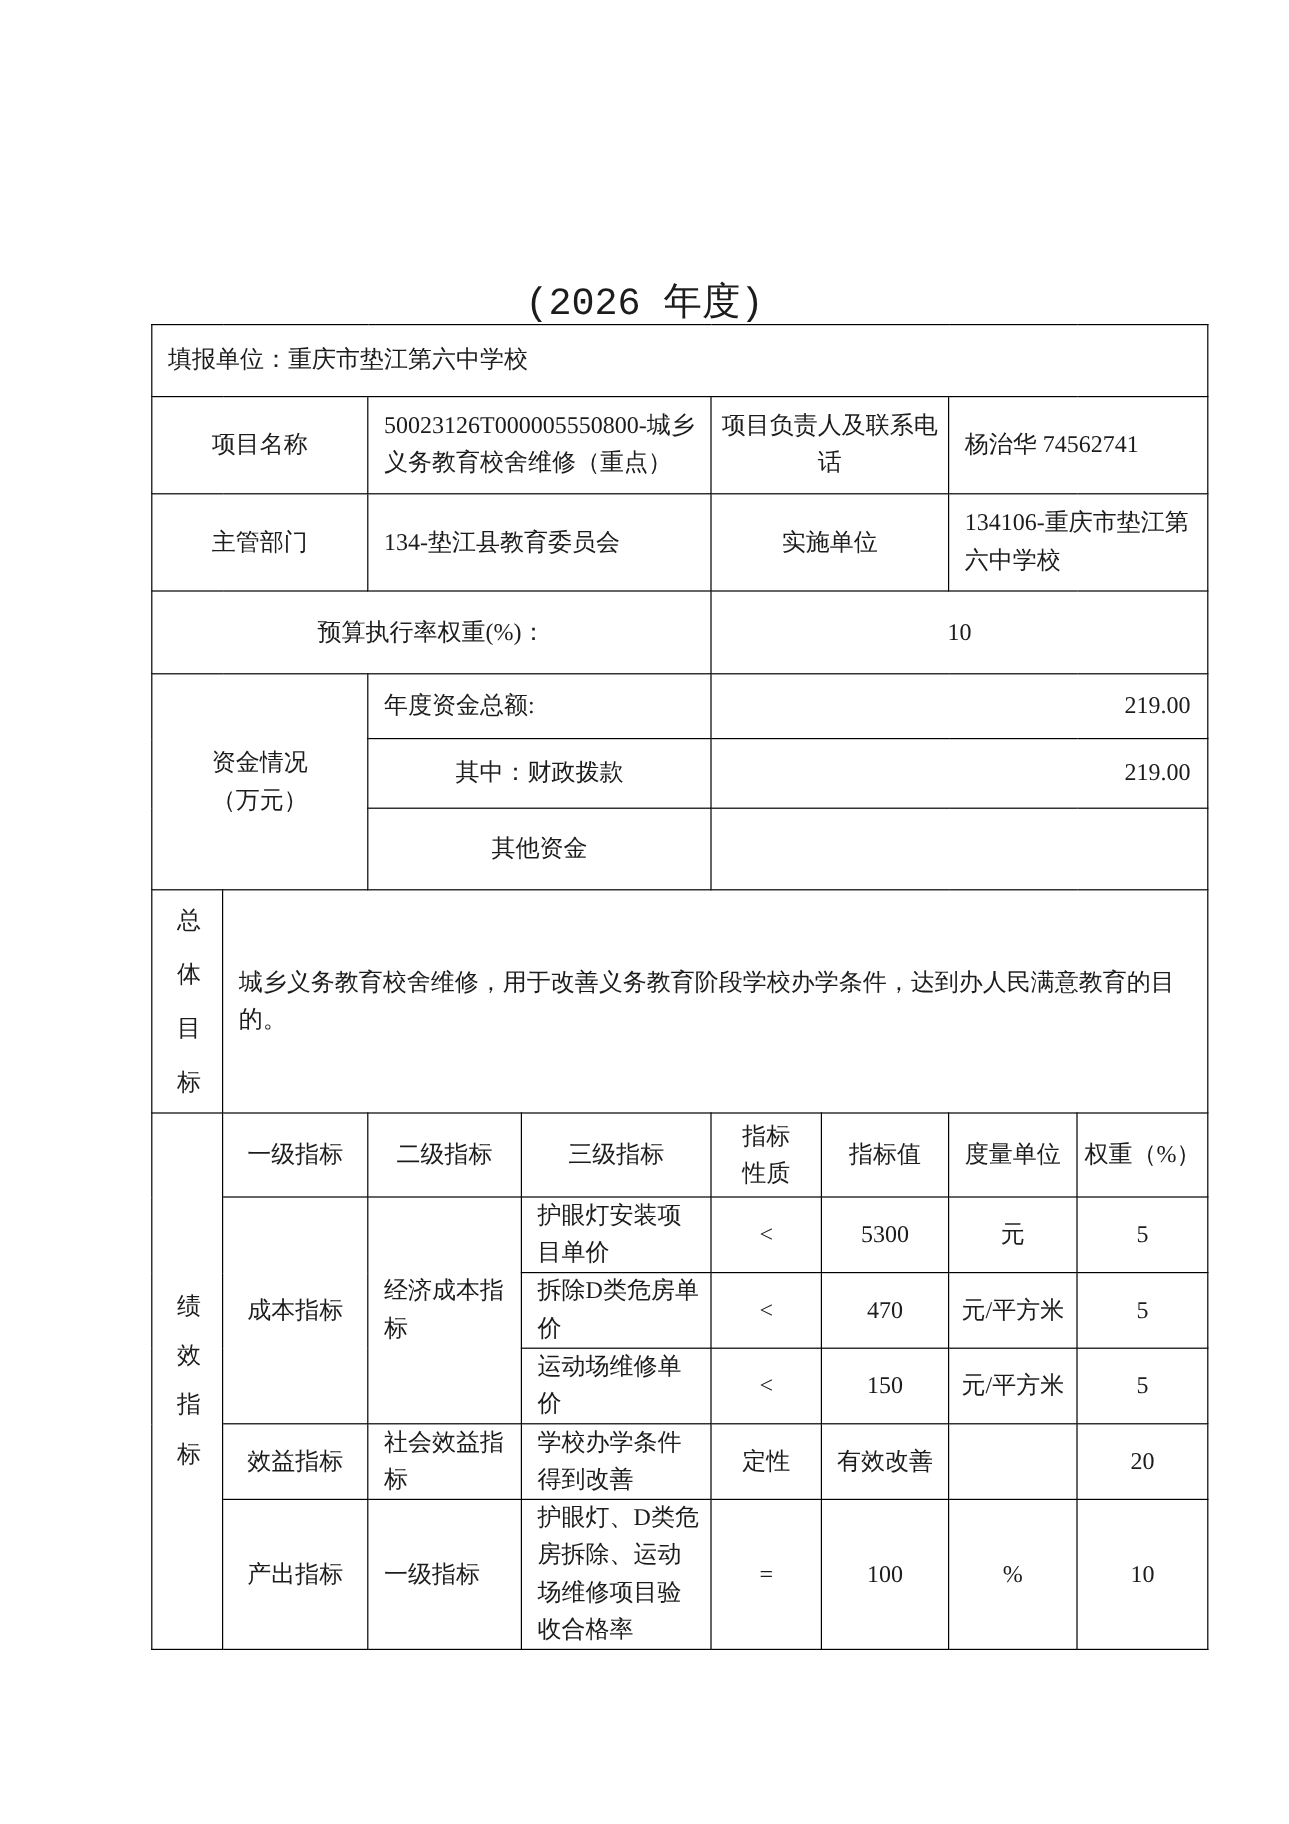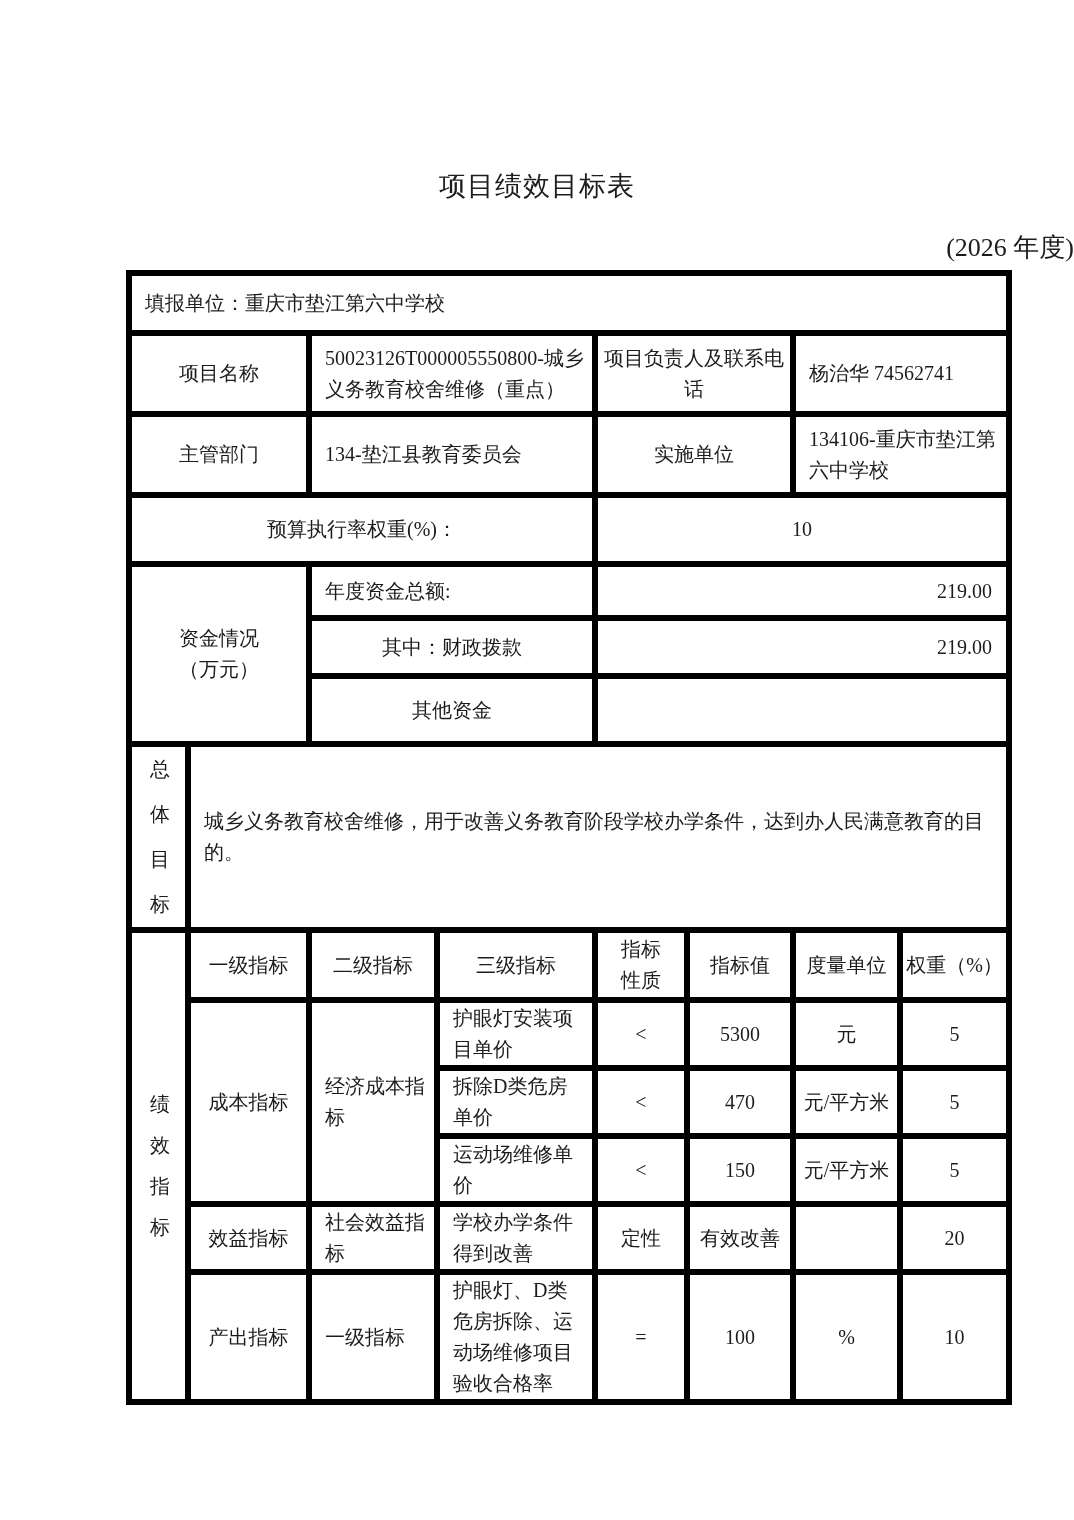--- a/index.html
+++ b/index.html
@@ -21,34 +21,35 @@
     width: 100%;
     text-align: center;
     font-size: 27px;
     letter-spacing: 1px;
   }
   .doc-subtitle {
     position: absolute;
     top: 230px;
     left: 0;
     width: 100%;
-    text-align: right;
-    font-size: 26px;
+    text-align: center;
+    font-size: 32px;
+    font-family: Liberation Mono, monospace;
   }
   table.form-table {
     position: absolute;
     top: 270px;
     left: 126px;
     width: 880px;
     border-collapse: collapse;
     table-layout: fixed;
     font-size: 20px;
   }
   .form-table td {
-    border: 6px solid #000000;
+    border: 1px solid #000000;
     vertical-align: middle;
     line-height: 1.55;
     overflow: hidden;
     word-break: break-word;
   }
   
   tr.r1  { height: 60px; }
   tr.r2  { height: 81px; }
   tr.r3  { height: 81px; }
   tr.r4  { height: 69px; padding-left: 12px; }
@@ -77,21 +78,20 @@
     line-height: 2.05;
     text-align: right;
   }
   .v .stack-tall { line-height: 2.25; }
 </style>
 </head>
 <body>
 
 <div class="page">
 
-  <div class="doc-title">项目绩效目标表</div>
   <div class="doc-subtitle">(2026 年度)</div>
 
   <table class="form-table">
     <colgroup>
       <col style="width:59px">
         <col style="width:121px">
         <col style="width:128px">
         <col style="width:158px">
       <col style="width:92px">
         <col style="width:106px">

